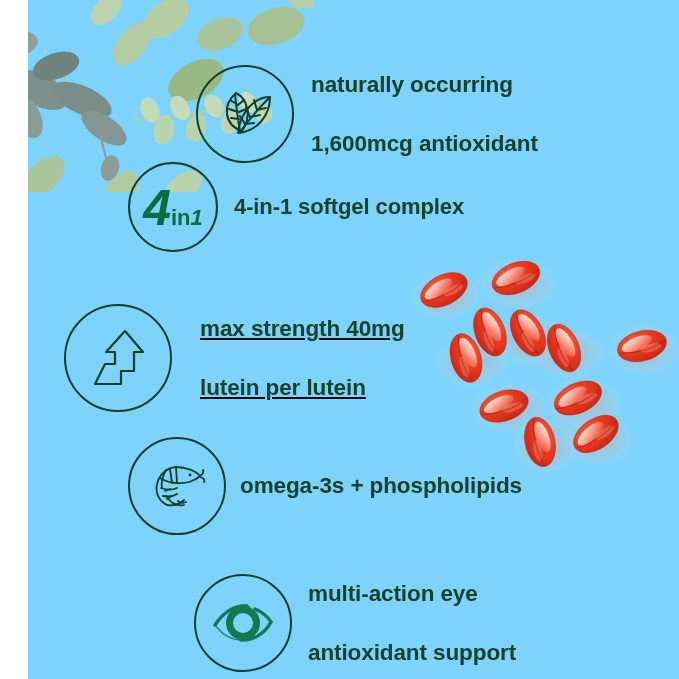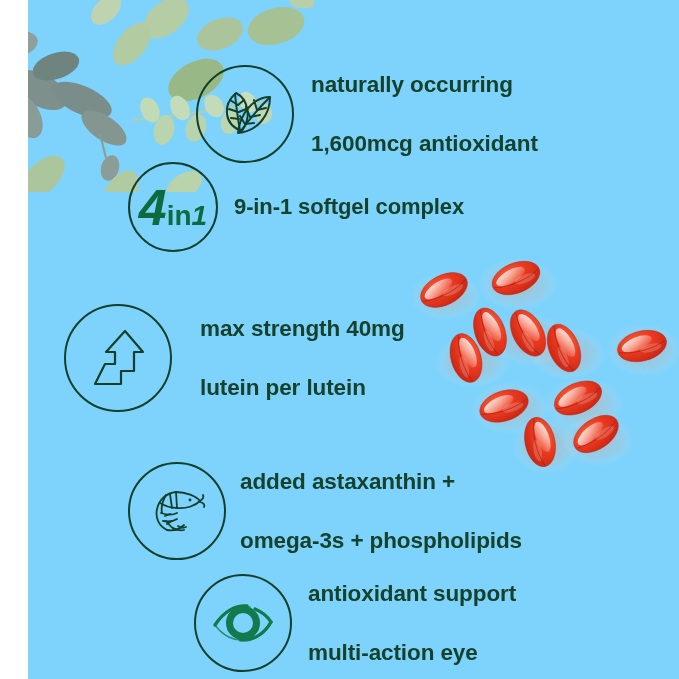--- a/index.html
+++ b/index.html
@@ -67,21 +67,21 @@
 
   
   #row-zeaxanthin { left: 168px; top: 40px; }
   #row-zeaxanthin .badge { width: 98px; height: 98px; }
   #row-zeaxanthin .ftext { margin-left: 17px; font-size: 22.5px; line-height: 1.32; }
 
   #row-complex { left: 100px; top: 162px; }
   #row-complex .badge { width: 90px; height: 90px; }
   #row-complex .ftext { margin-left: 16px; font-size: 22px; line-height: 1.32; }
 
-  #row-strength { left: 36px; top: 284px; }
+  #row-strength { left: 36px; top: 284px; text-decoration: underline; }
   #row-strength .badge { width: 108px; height: 108px; }
   #row-strength .ftext { margin-left: 28px; font-size: 22.5px; line-height: 1.32; }
 
   #row-astaxanthin { left: 100px; top: 437px; }
   #row-astaxanthin .badge { width: 98px; height: 98px; }
   #row-astaxanthin .ftext { margin-left: 14px; font-size: 22.5px; line-height: 1.32; }
 
   #row-eye { left: 166px; top: 549px; }
   #row-eye .badge { width: 98px; height: 98px; }
   #row-eye .ftext { margin-left: 16px; font-size: 22.5px; line-height: 1.32; }
@@ -94,21 +94,21 @@
     transform: translateY(1px);
   }
   .four-in-one .big4 {
     font-size: 50px;
     font-weight: bold;
     font-style: italic;
     line-height: 0.85;
     letter-spacing: -1px;
   }
   .four-in-one .in1 {
-    font-size: 28px;
+    font-size: 22px;
     font-weight: bold;
     line-height: 1;
     margin-left: 1px;
   }
   .four-in-one .in1 em {
     font-style: italic;
     font-weight: bold;
   }
 </style>
 </head>
@@ -236,21 +236,21 @@
   <div class="feature" id="row-complex">
     <div class="badge">
       <span class="four-in-one">
         <span class="big4">4</span>
         <span class="in1">
           <span>in</span><em>1</em>
         </span>
       </span>
     </div>
     <div class="ftext">
-      <span class="line">9-in-1 softgel complex</span>
+      <span class="line">4-in-1 softgel complex</span>
     </div>
   </div>
 
   <div class="feature" id="row-strength">
     <div class="badge">
       <span>
         <svg width="66" height="66" viewBox="0 0 66 66" xmlns="http://www.w3.org/2000/svg" fill="none" stroke="#14402b" stroke-width="2.2" stroke-linecap="round" stroke-linejoin="round">
           <path d="M10 59 L20 39 L30 39 L30 27 L21 27 L40 6 L58 27 L49 27 L49 46 L36 46 L36 59 Z"></path>
         </svg>
       </span>
@@ -281,21 +281,20 @@
           <path d="M54 22 C 58 23, 59 25, 58 27"></path>
 
           <path d="M21 50 C 28 51, 34 49, 38 45"></path>
           <path d="M27 48 C 31 50, 35 51, 38 50"></path>
           <path d="M32 46 C 35 48, 38 48, 40 47"></path>
           <path d="M20 41 C 24 46, 27 49, 30 50"></path>
         </svg>
       </span>
     </div>
     <div class="ftext">
-      <span class="line">added astaxanthin +</span>
       <span class="line">omega-3s + phospholipids</span>
     </div>
   </div>
 
   <div class="feature" id="row-eye">
     <div class="badge">
       <span>
         <svg width="66" height="58" viewBox="0 0 66 58" xmlns="http://www.w3.org/2000/svg">
           <g fill="none" stroke="#127a4d" stroke-linecap="round">
 
@@ -306,18 +305,18 @@
             <path d="M5 31 C 13 42, 24 47, 34 46" stroke-width="1.4" opacity="0.8"></path>
             <path d="M61 28 C 54 41, 42 47, 30 45" stroke-width="3.4"></path>
             <path d="M57 33 C 50 43, 40 48, 30 47" stroke-width="1.4" opacity="0.8"></path>
           </g>
 
           <circle cx="33" cy="29" r="13.5" fill="none" stroke="#127a4d" stroke-width="7"></circle>
         </svg>
       </span>
     </div>
     <div class="ftext">
+      <span class="line">multi-action eye</span>
       <span class="line">antioxidant support</span>
-      <span class="line">multi-action eye</span>
     </div>
   </div>
 
 </div>
 
 </body></html>

